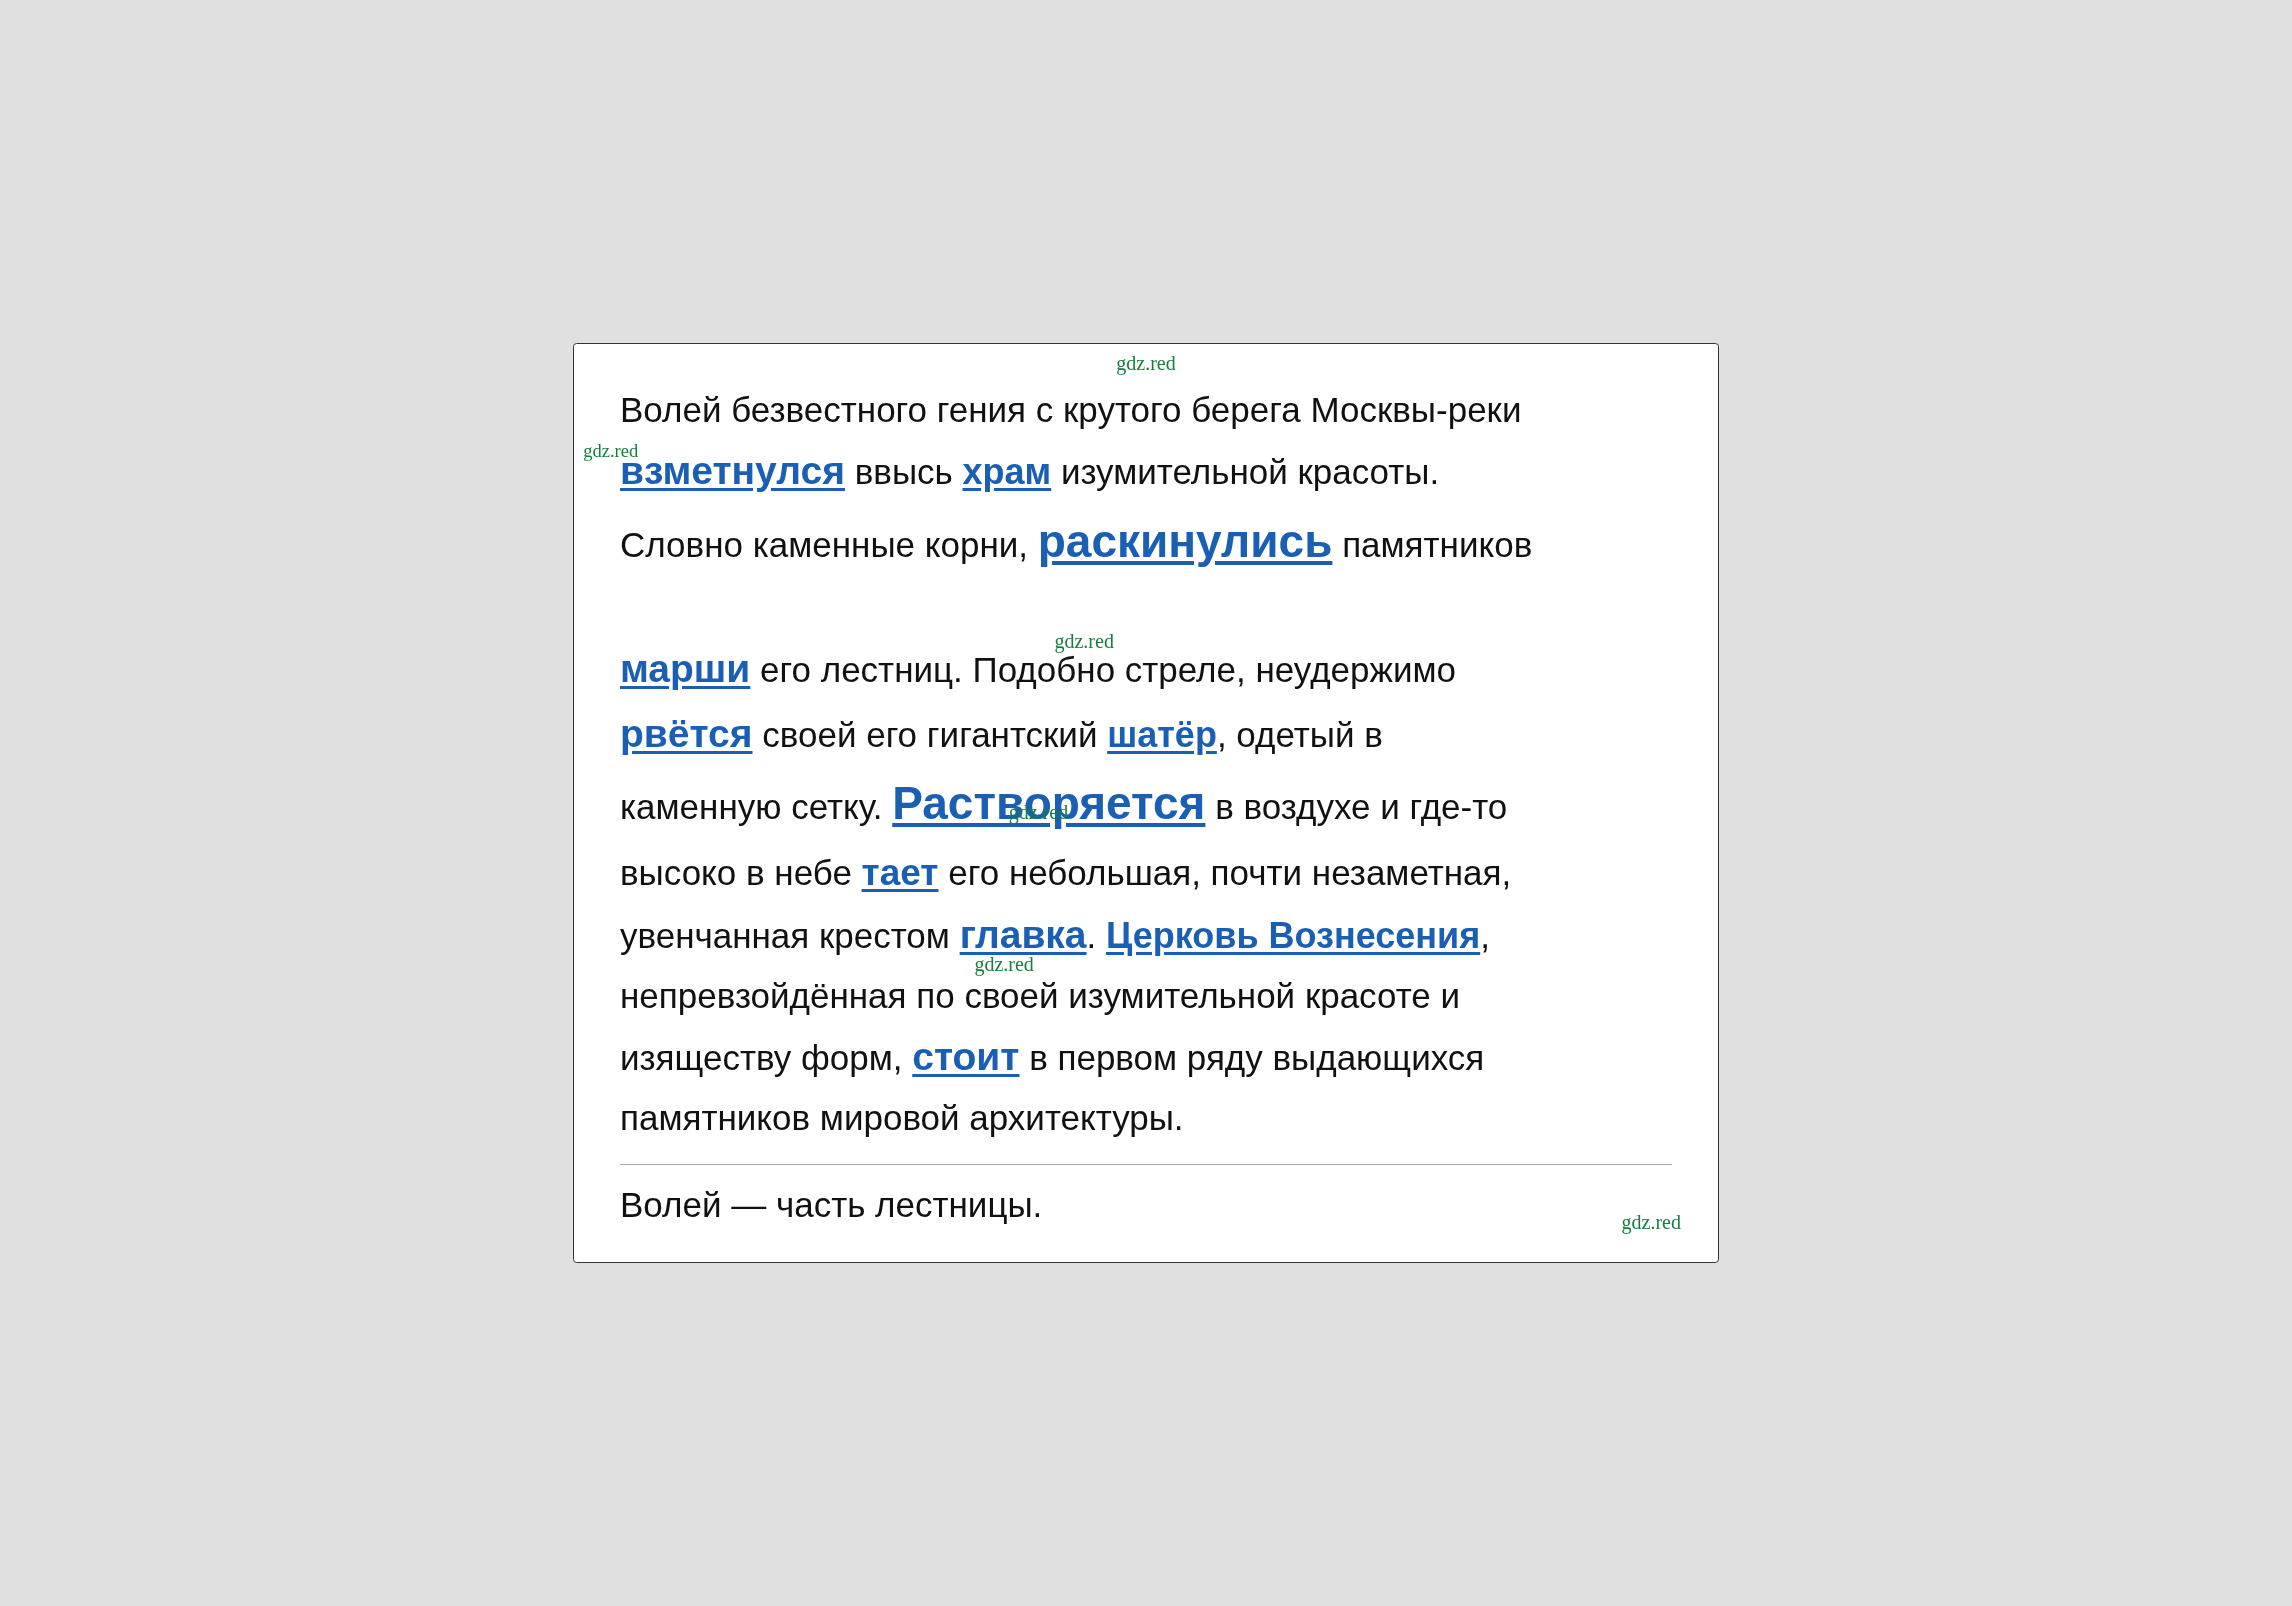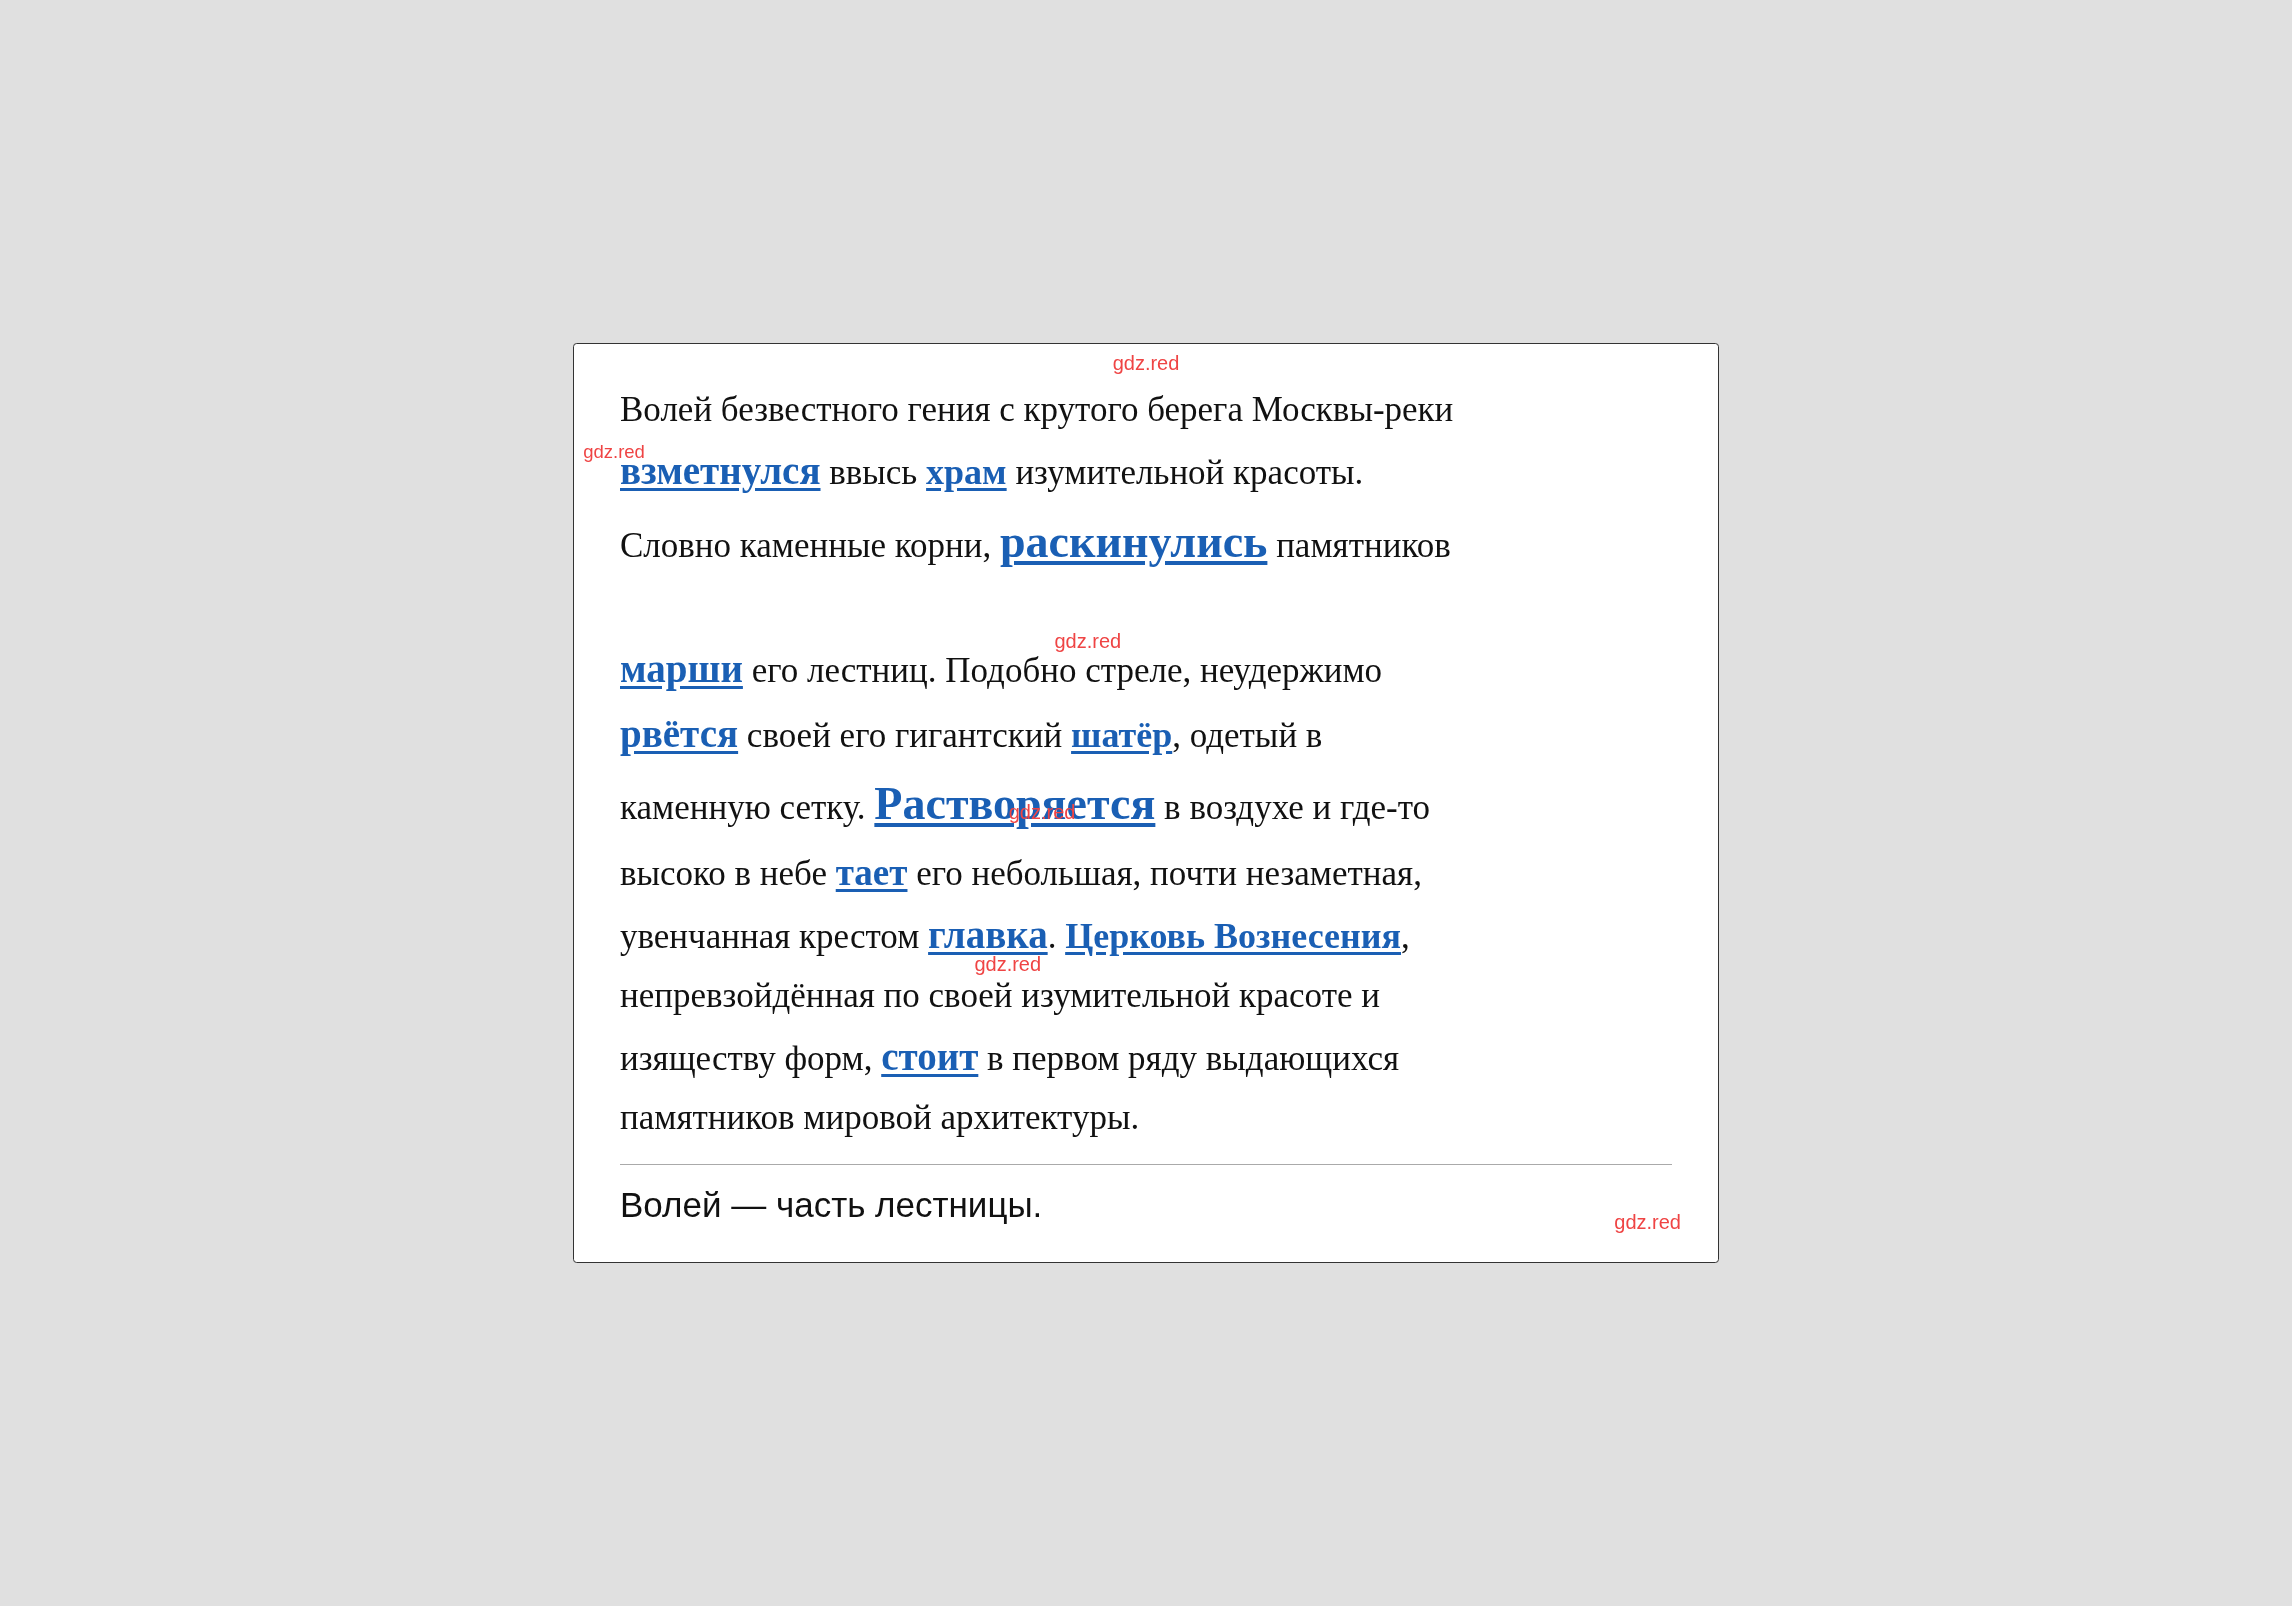--- a/index.html
+++ b/index.html
@@ -21,23 +21,23 @@
       width: 1146px;
       min-height: 803px;
       background: #ffffff;
       border: 1.8px solid #333;
       border-radius: 3.7px;
       position: relative;
       padding: 37px 46px 37px 46px;
     }
 
     .watermark {
-      color: #ef4444;
+      color: #15803d;
       font-size: 20px;
-      font-family: Liberation Sans, sans-serif;
+      font-family: Liberation Serif, serif;
       position: absolute;
       pointer-events: none;
       user-select: none;
     }
 
     .watermark-top {
       top: 7.4px;
       left: 50%;
       transform: translateX(-50%);
     }
@@ -65,21 +65,21 @@
 
     .watermark-bottom-right {
       bottom: 28px;
       right: 37px;
     }
 
     .main-text {
       font-size: 35px;
       line-height: 1.65;
       color: #111111;
-      font-family: Liberation Serif, serif;
+      font-family: Liberation Sans, sans-serif;
     }
 
     .word-blue {
       color: #1a5fb4;
       font-weight: bold;
       font-size: 39px;
       text-decoration: underline;
       text-underline-offset: 3.7px;
     }
 

